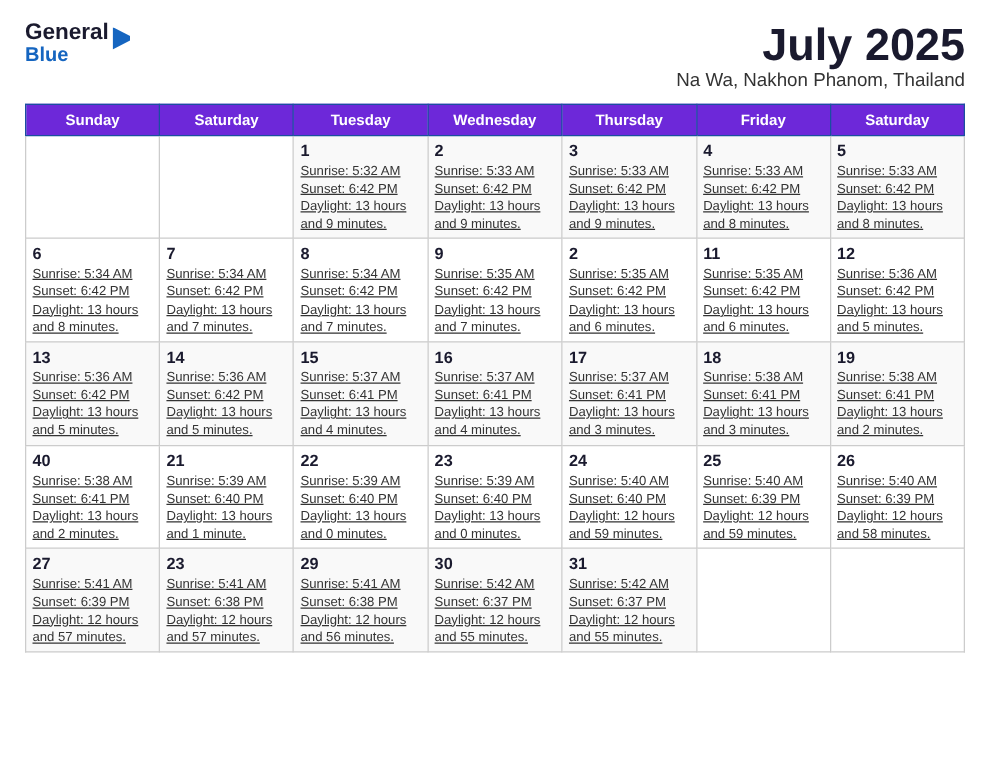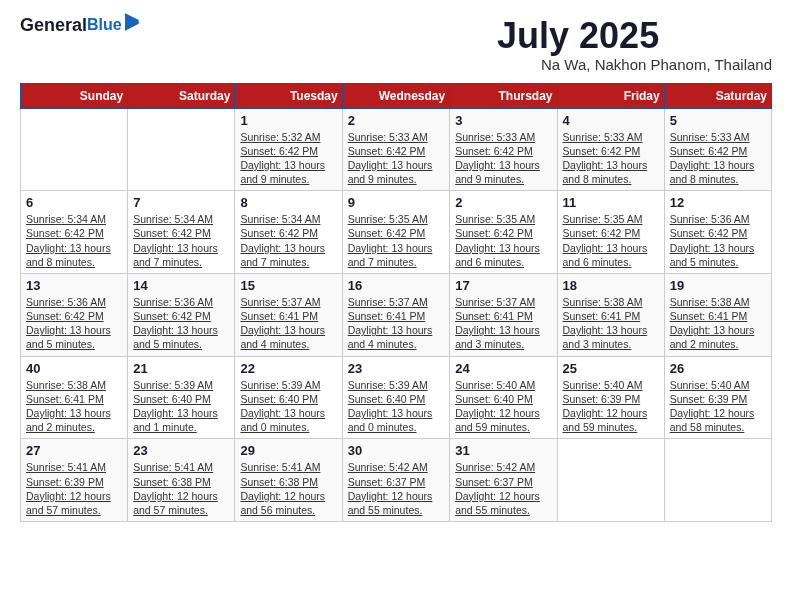--- a/index.html
+++ b/index.html
@@ -15,20 +15,21 @@
       justify-content: space-between;
       align-items: flex-start;
       margin-bottom: 10px;
     }
     .logo {
       display: flex;
       align-items: center;
     }
     .logo-text {
       display: flex;
+      flex-direction: column;
       line-height: 1.1;
     }
     .logo-general {
       font-size: 18px;
       font-weight: bold;
       color: #1a1a2e;
     }
     .logo-blue {
       font-size: 16px;
       font-weight: bold;
@@ -36,43 +37,43 @@
     }
     .logo-icon {
       width: 14px;
       height: 18px;
       background: #1565c0;
       clip-path: polygon(0 0, 100% 40%, 100% 60%, 0 100%);
       margin-left: 3px;
       margin-top: -8px;
     }
     .title-block {
-      text-align: left;
+      text-align: right;
     }
     .main-title {
       font-size: 36px;
       font-weight: bold;
       color: #1a1a2e;
       line-height: 1.1;
     }
     .sub-title {
       font-size: 15px;
       color: #333;
       margin-left: 44px;
     }
     .calendar {
       width: 100%;
       border-collapse: collapse;
       font-size: 11px;
     }
     .calendar thead th {
-      background: #b91c1c;
+      background: #6d28d9;
       color: #fff;
       padding: 5px 4px;
-      text-align: right;
+      text-align: center;
       font-size: 12px;
       font-weight: bold;
       border: 1px solid #1a4fa0;
     }
     .calendar tbody td {
       border: 1px solid #ccc;
       vertical-align: top;
       padding: 4px 5px;
       width: 108px;
       min-height: 70px;

